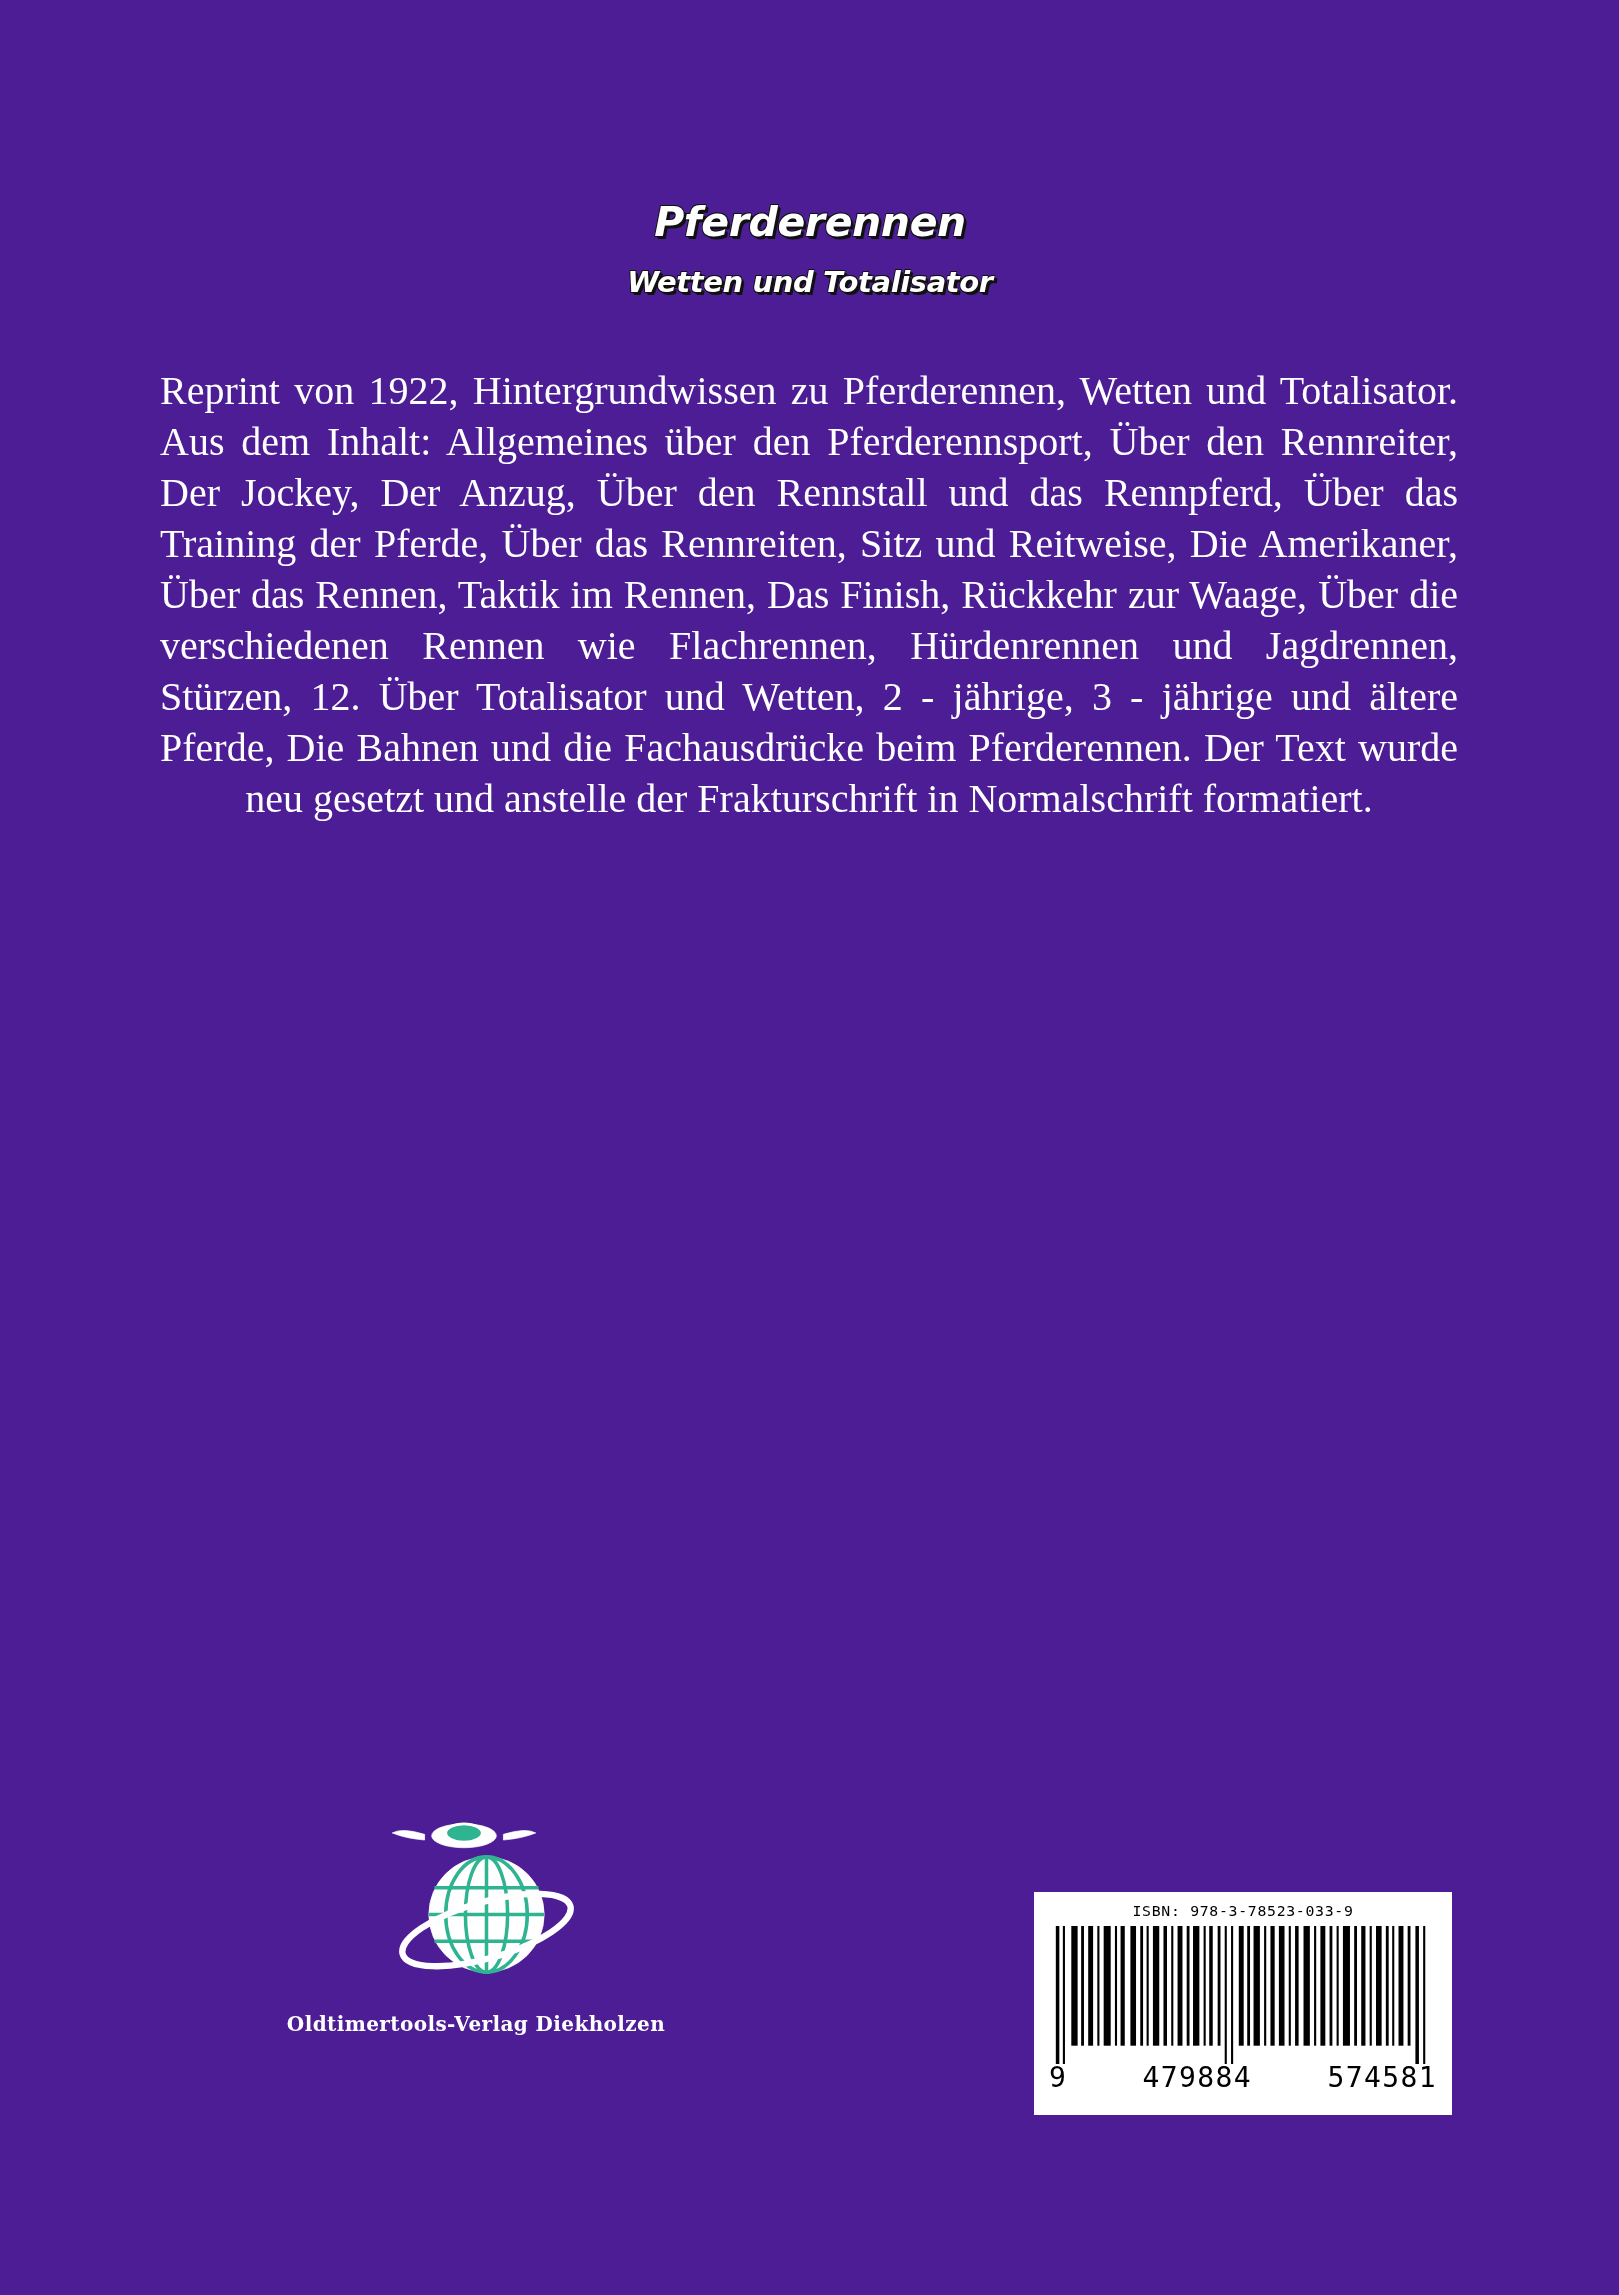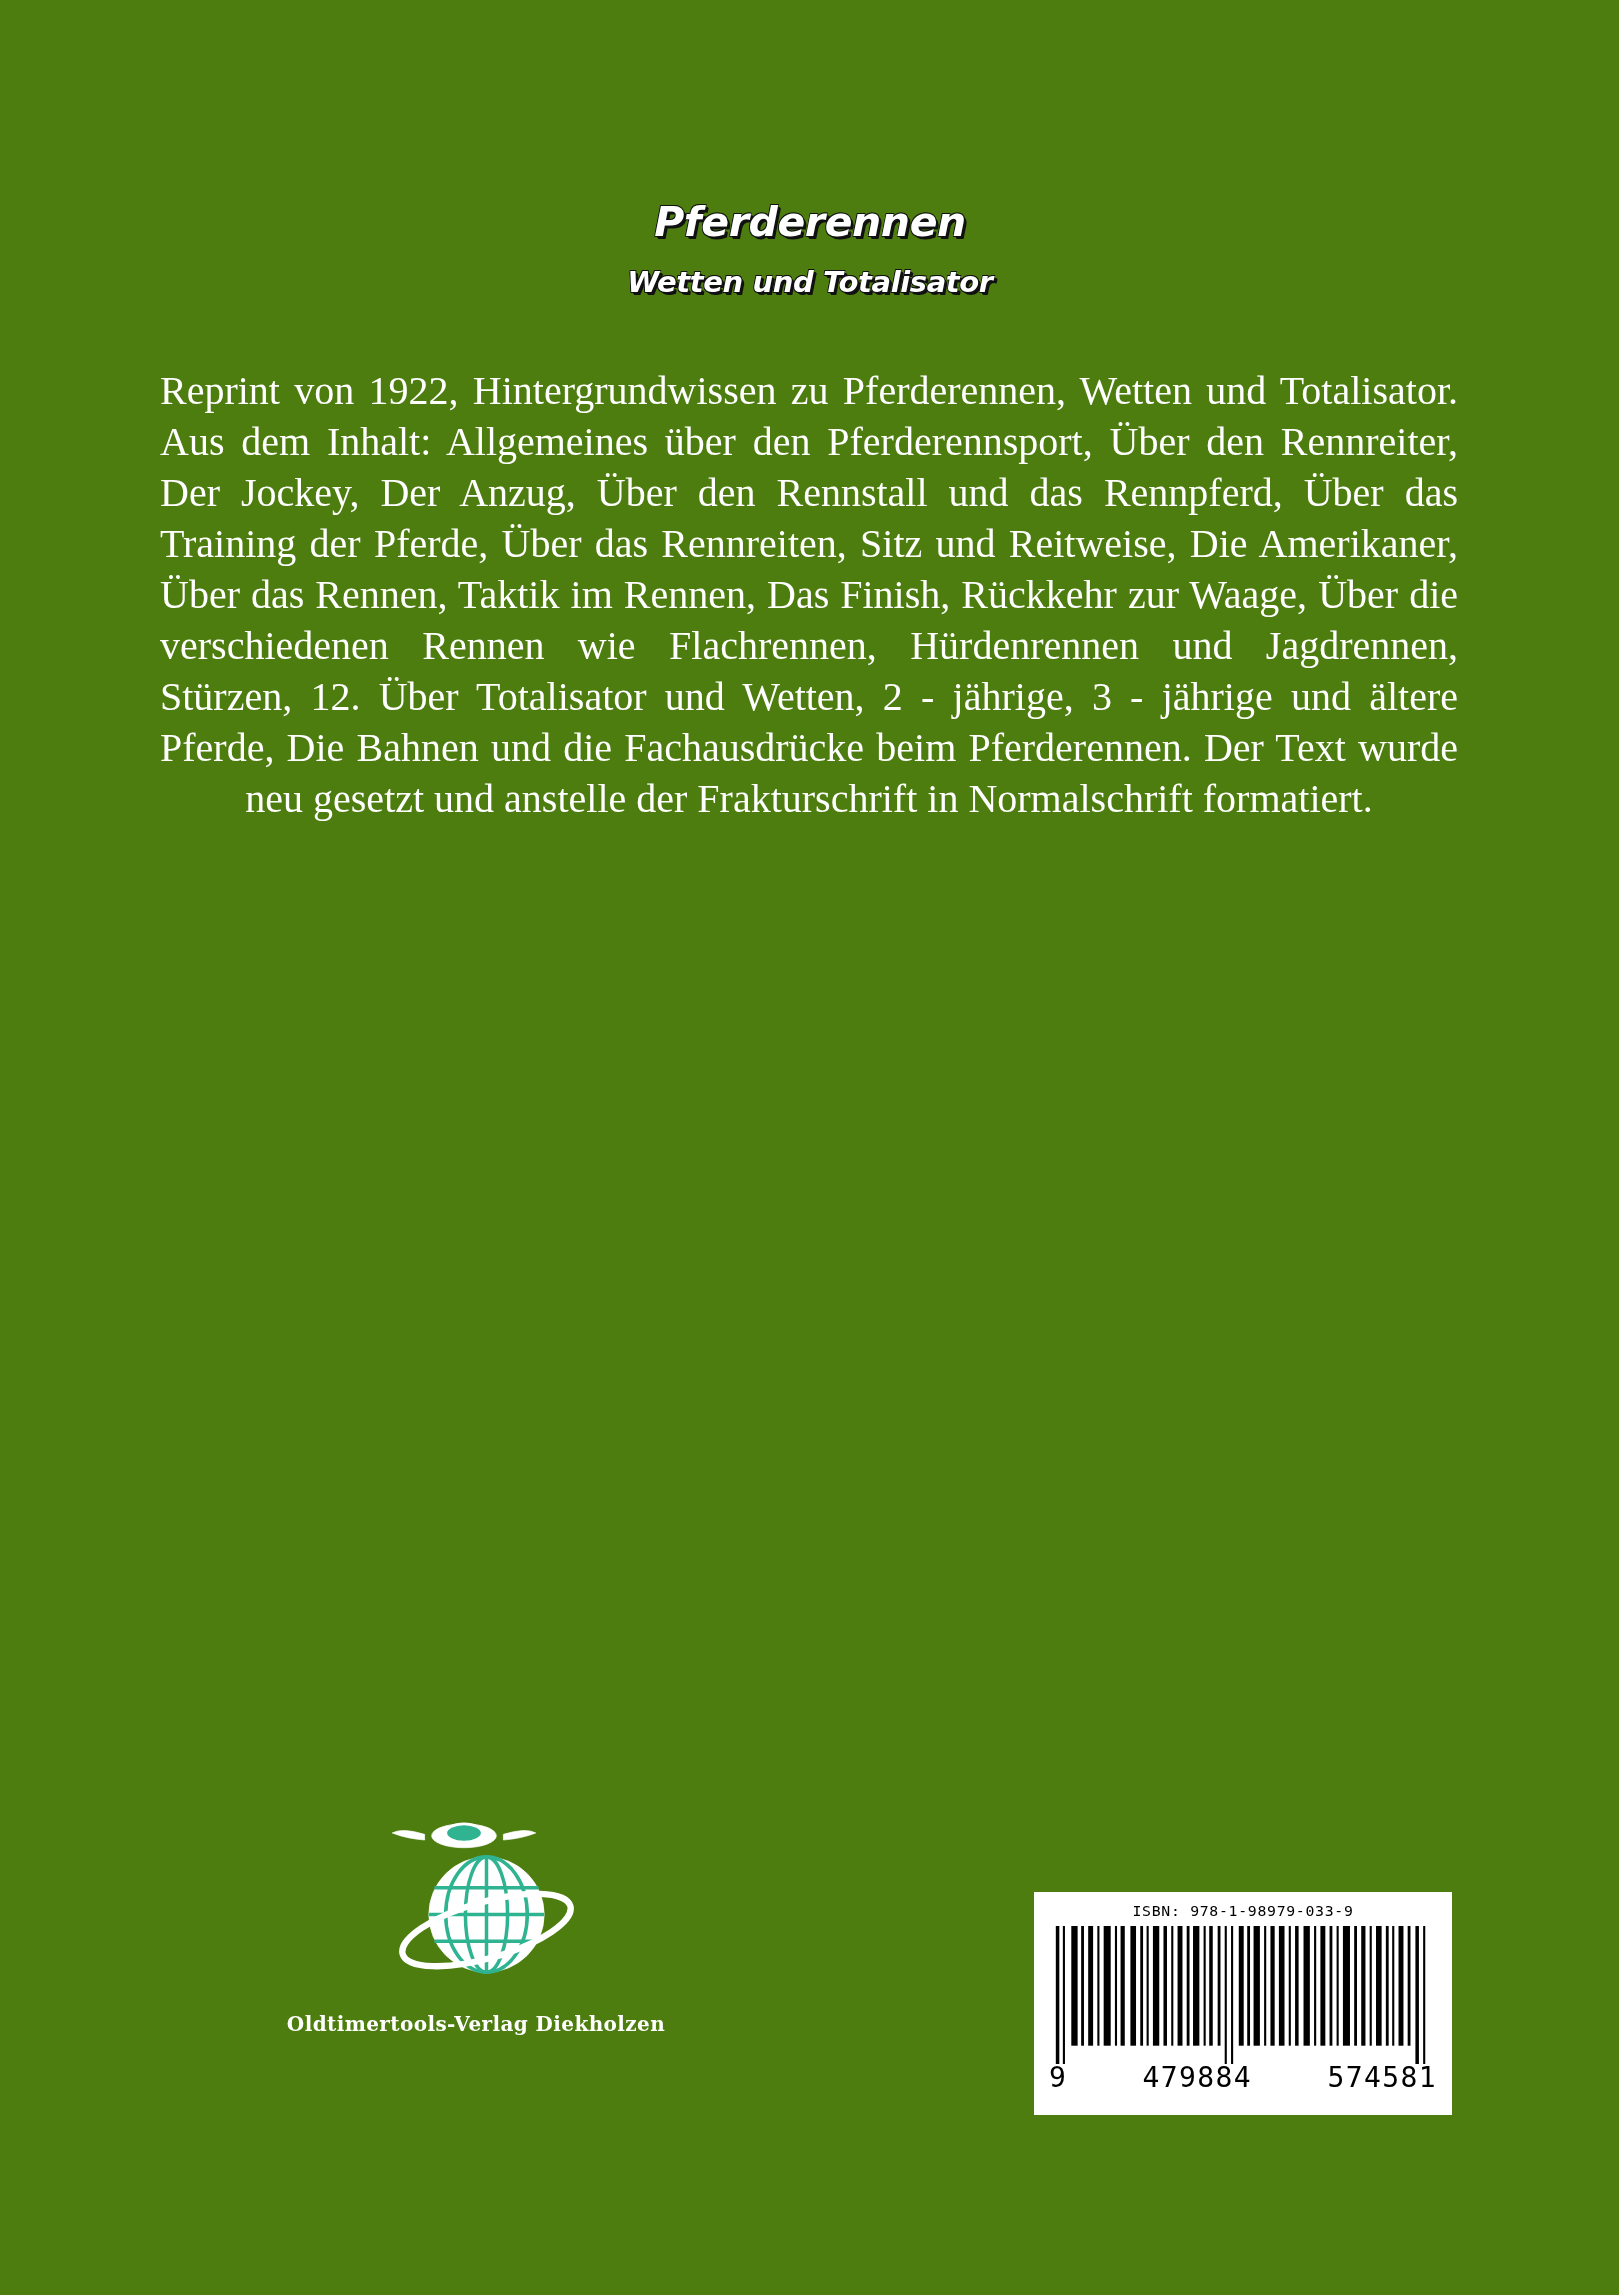--- a/index.html
+++ b/index.html
@@ -11,21 +11,21 @@
     height: 2295px;
     background: #2fb391;
     font-family: "Liberation Serif", serif;
     overflow: hidden;
     position: relative;
   }
 
   .page {
     position: absolute;
     inset: 0;
-    background: #4d7c0f;
+    background: #4c1d95;
   }
 
   
   .title-block {
     position: absolute;
     top: 196px;
     left: 0;
     width: 100%;
     text-align: center;
     color: #ffffff;
@@ -162,21 +162,21 @@
         <path d="M76 112 H224" stroke="#2fb391" stroke-width="5" fill="none"></path>
         <path d="M76 188 H224" stroke="#2fb391" stroke-width="5" fill="none"></path>
 
         <ellipse cx="150" cy="172" rx="124" ry="40" fill="none" stroke="#ffffff" stroke-width="9" transform="rotate(-16 150 172)"></ellipse>
       </g>
     </svg>
     <div class="publisher-name">Oldtimertools-Verlag Diekholzen</div>
   </div>
 
   <div class="barcode-box">
-    <div class="isbn-text">ISBN: 978-1-98979-033-9</div>
+    <div class="isbn-text">ISBN: 978-3-78523-033-9</div>
     <svg class="bars" viewBox="0 0 540 196" preserveAspectRatio="none">
       <g fill="#000000">
         <rect x="4" y="0" width="5" height="196"></rect>
         <rect x="14" y="0" width="3" height="196"></rect>
         <rect x="26" y="0" width="9" height="170"></rect>
         <rect x="40" y="0" width="4" height="170"></rect>
         <rect x="50" y="0" width="7" height="170"></rect>
         <rect x="63" y="0" width="3" height="170"></rect>
         <rect x="72" y="0" width="10" height="170"></rect>
         <rect x="88" y="0" width="3" height="170"></rect>

